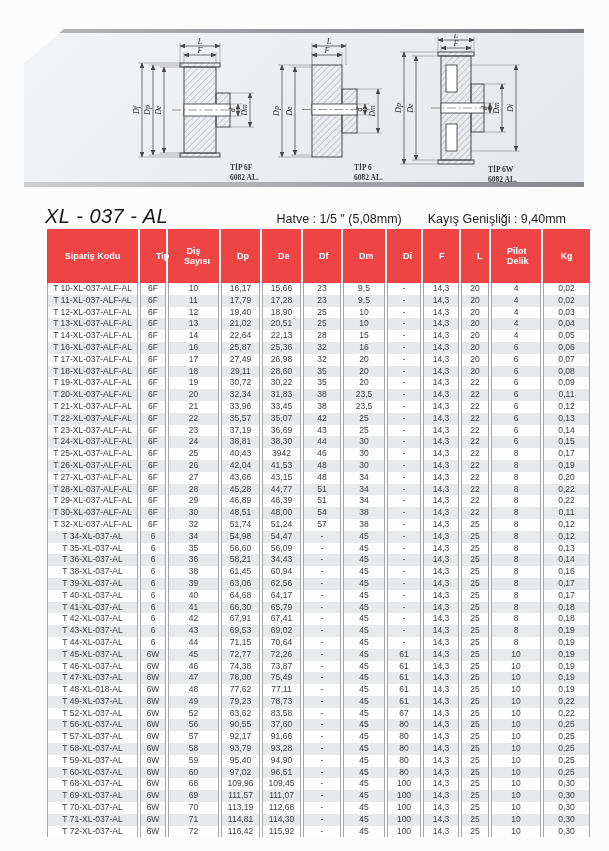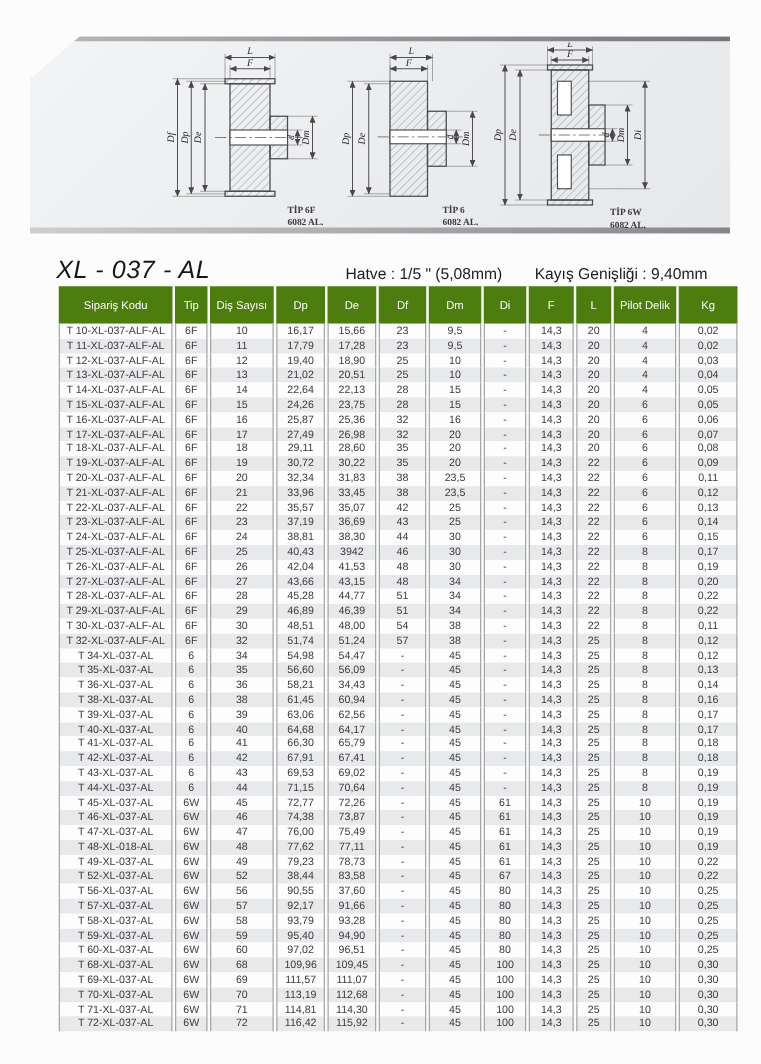--- a/index.html
+++ b/index.html
@@ -31,22 +31,22 @@
   
   .title-row{position:absolute;left:45px;top:202px;width:521px;height:26px;display:flex;align-items:flex-end;}
   .page-title{font-size:20px;font-weight:normal;font-style:italic;color:#161617;letter-spacing:.5px;}
   .title-specs{margin-left:auto;display:flex;gap:26px;font-size:12.5px;color:#1d1d1f;padding-bottom:2px;}
   
   .pulley-table{
     position:absolute;left:45px;top:229px;width:521px;
     border-collapse:separate;border-spacing:2px 0;table-layout:fixed;
   }
   .pulley-table th{
-    background:#4d7c0f;color:#fff;font-size:9px;font-weight:normal;
-    height:22px;padding:4px;text-align:center;vertical-align:middle;border:none;
+    background:#ef4444;color:#fff;font-size:9px;font-weight:bold;
+    height:22px;padding:16px;text-align:center;vertical-align:middle;border:none;
   }
   .pulley-table td{
     font-size:8.5px;color:#3b3b3e;text-align:center;vertical-align:middle;
     height:11.8px;line-height:11.8px;padding:0;box-sizing:border-box;
     border-left:1px solid #a6a6a9;border-right:1px solid #a6a6a9;
     white-space:nowrap;overflow:hidden;
   }
   .pulley-table tbody tr:nth-child(even) td{background:#e8e9ea;}
   .pulley-table tbody tr:nth-child(odd) td{background:#fdfdfe;}
 </style>
@@ -318,34 +318,20 @@
         <td>22,13</td>
         <td>28</td>
         <td>15</td>
         <td>-</td>
         <td>14,3</td>
         <td>20</td>
         <td>4</td>
         <td>0,05</td>
       </tr>
       <tr>
-        <td>T 15-XL-037-ALF-AL</td>
-        <td>6F</td>
-        <td>15</td>
-        <td>24,26</td>
-        <td>23,75</td>
-        <td>28</td>
-        <td>15</td>
-        <td>-</td>
-        <td>14,3</td>
-        <td>20</td>
-        <td>6</td>
-        <td>0,05</td>
-      </tr>
-      <tr>
         <td>T 16-XL-037-ALF-AL</td>
         <td>6F</td>
         <td>16</td>
         <td>25,87</td>
         <td>25,36</td>
         <td>32</td>
         <td>16</td>
         <td>-</td>
         <td>14,3</td>
         <td>20</td>
@@ -769,21 +755,21 @@
         <td>61</td>
         <td>14,3</td>
         <td>25</td>
         <td>10</td>
         <td>0,22</td>
       </tr>
       <tr>
         <td>T 52-XL-037-AL</td>
         <td>6W</td>
         <td>52</td>
-        <td>38,44</td>
+        <td>63,62</td>
         <td>83,58</td>
         <td>-</td>
         <td>45</td>
         <td>67</td>
         <td>14,3</td>
         <td>25</td>
         <td>10</td>
         <td>0,22</td>
       </tr>
       <tr>

